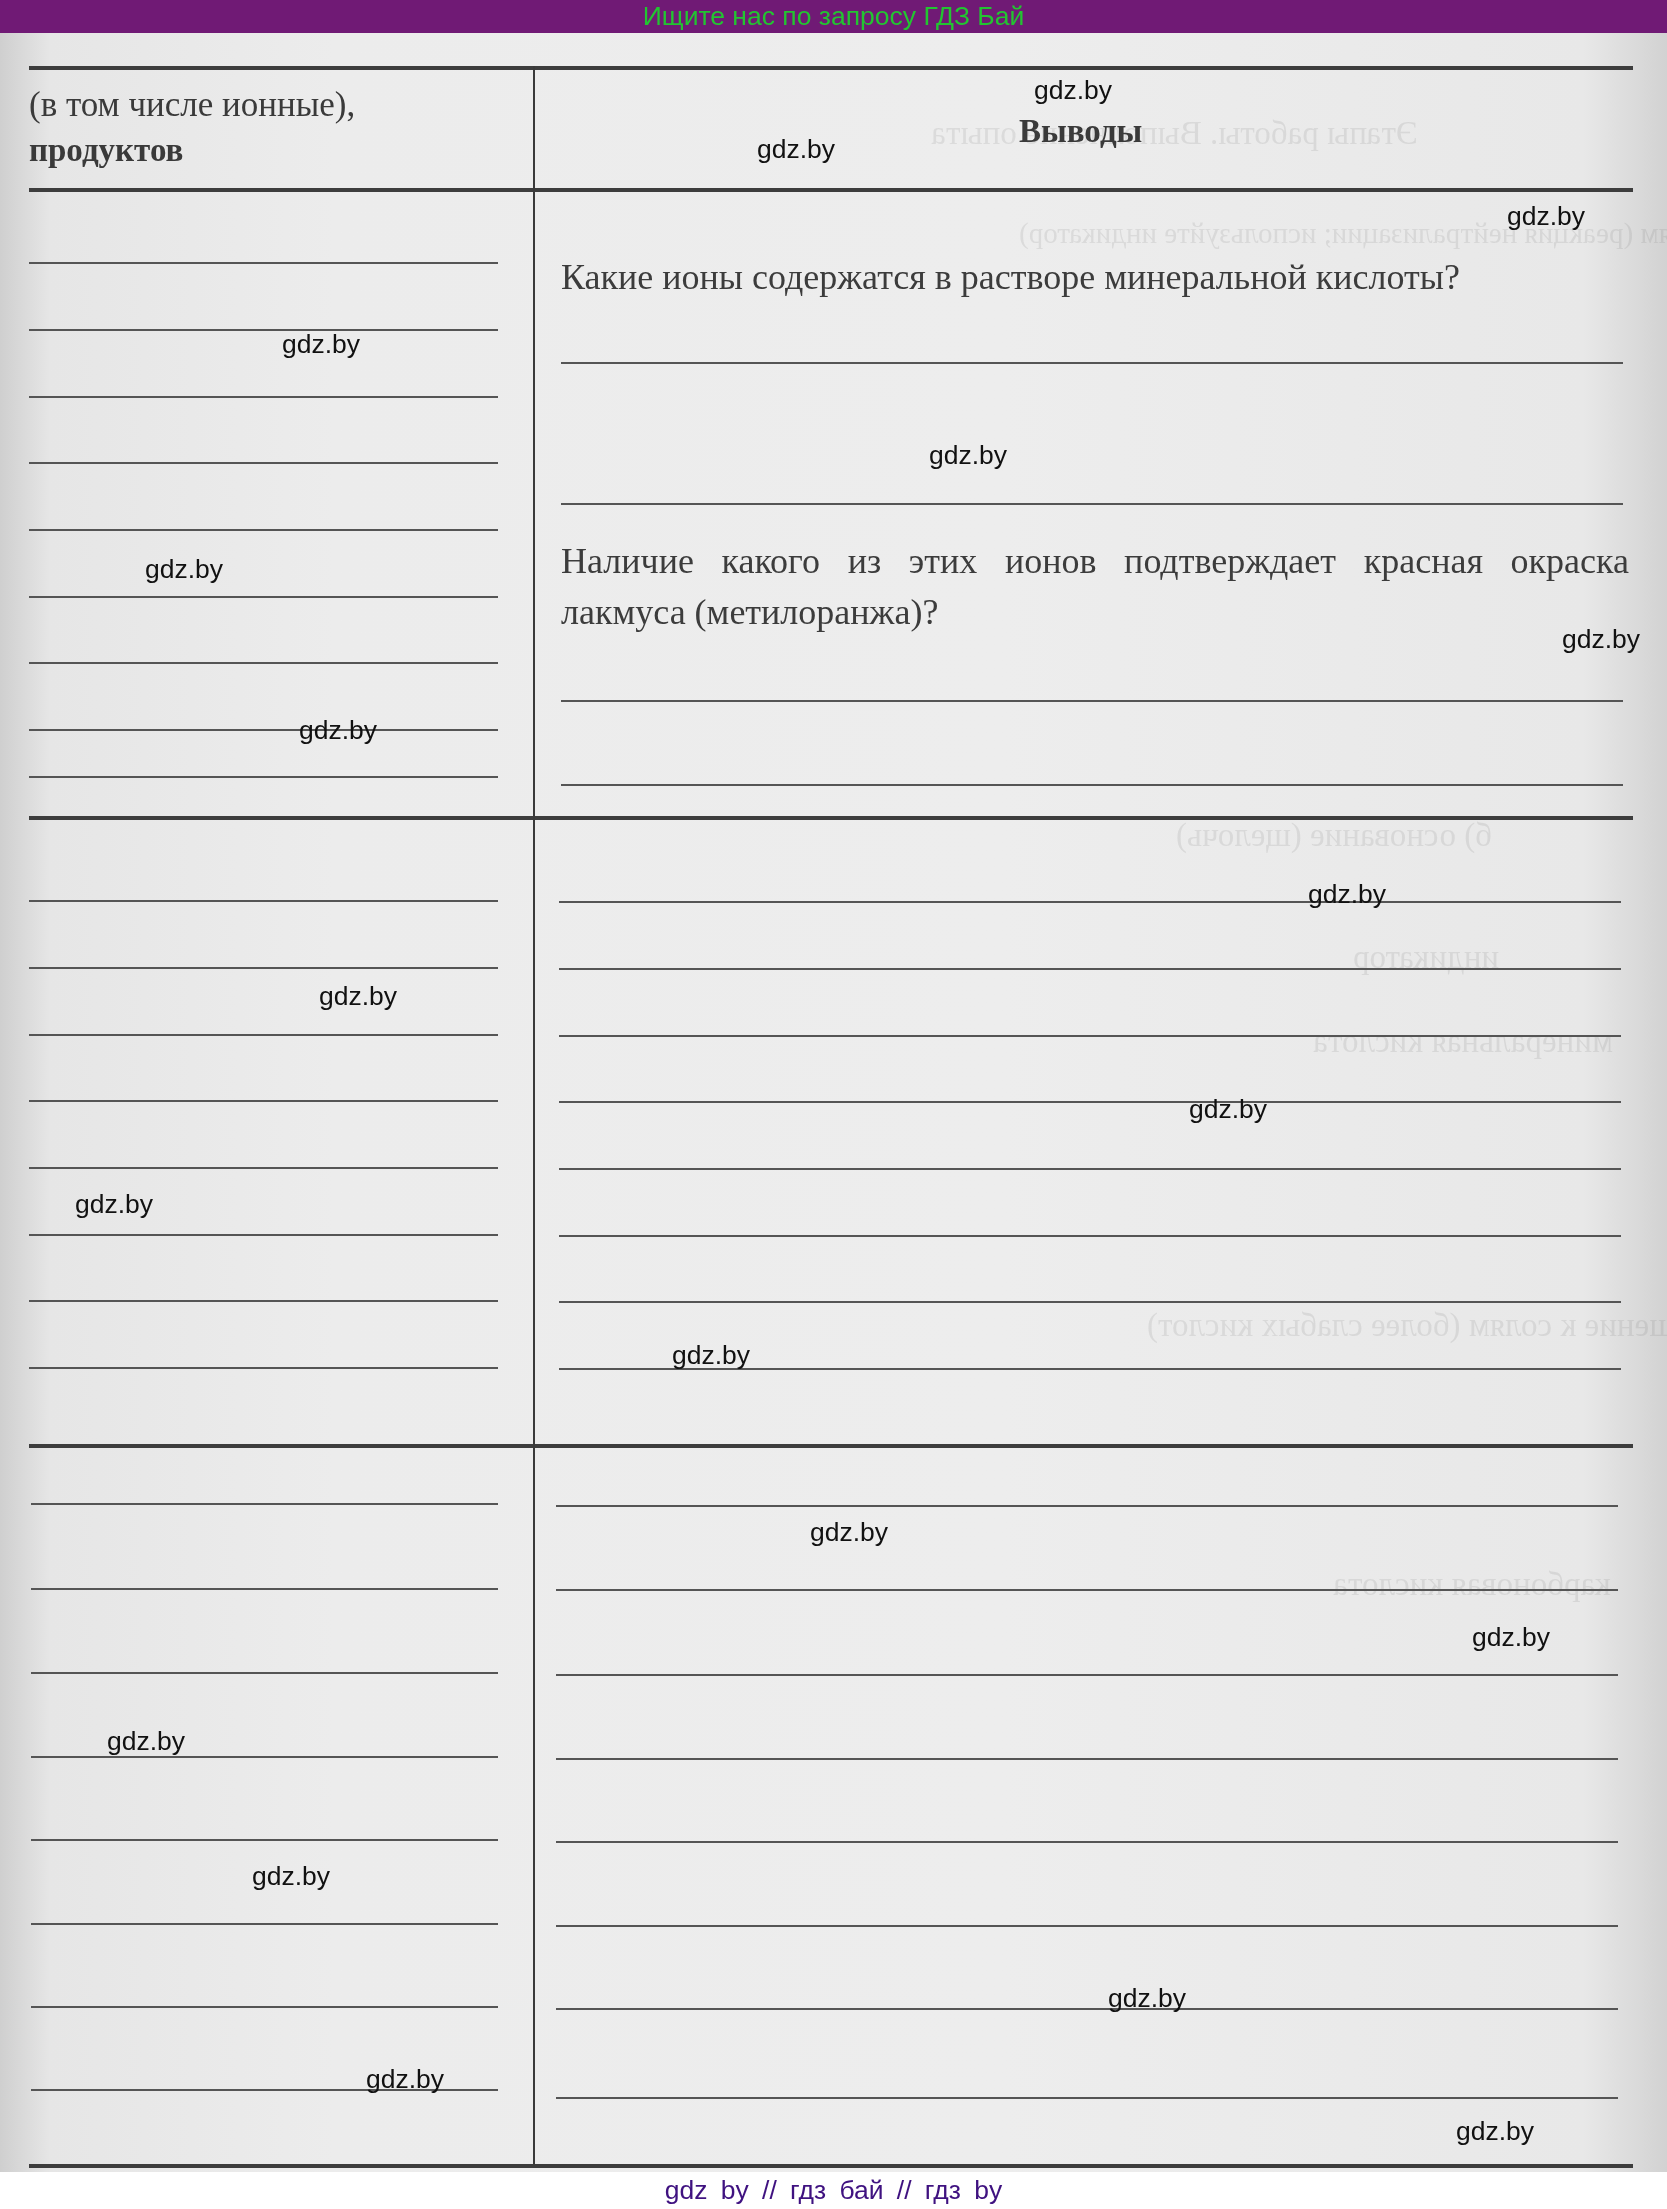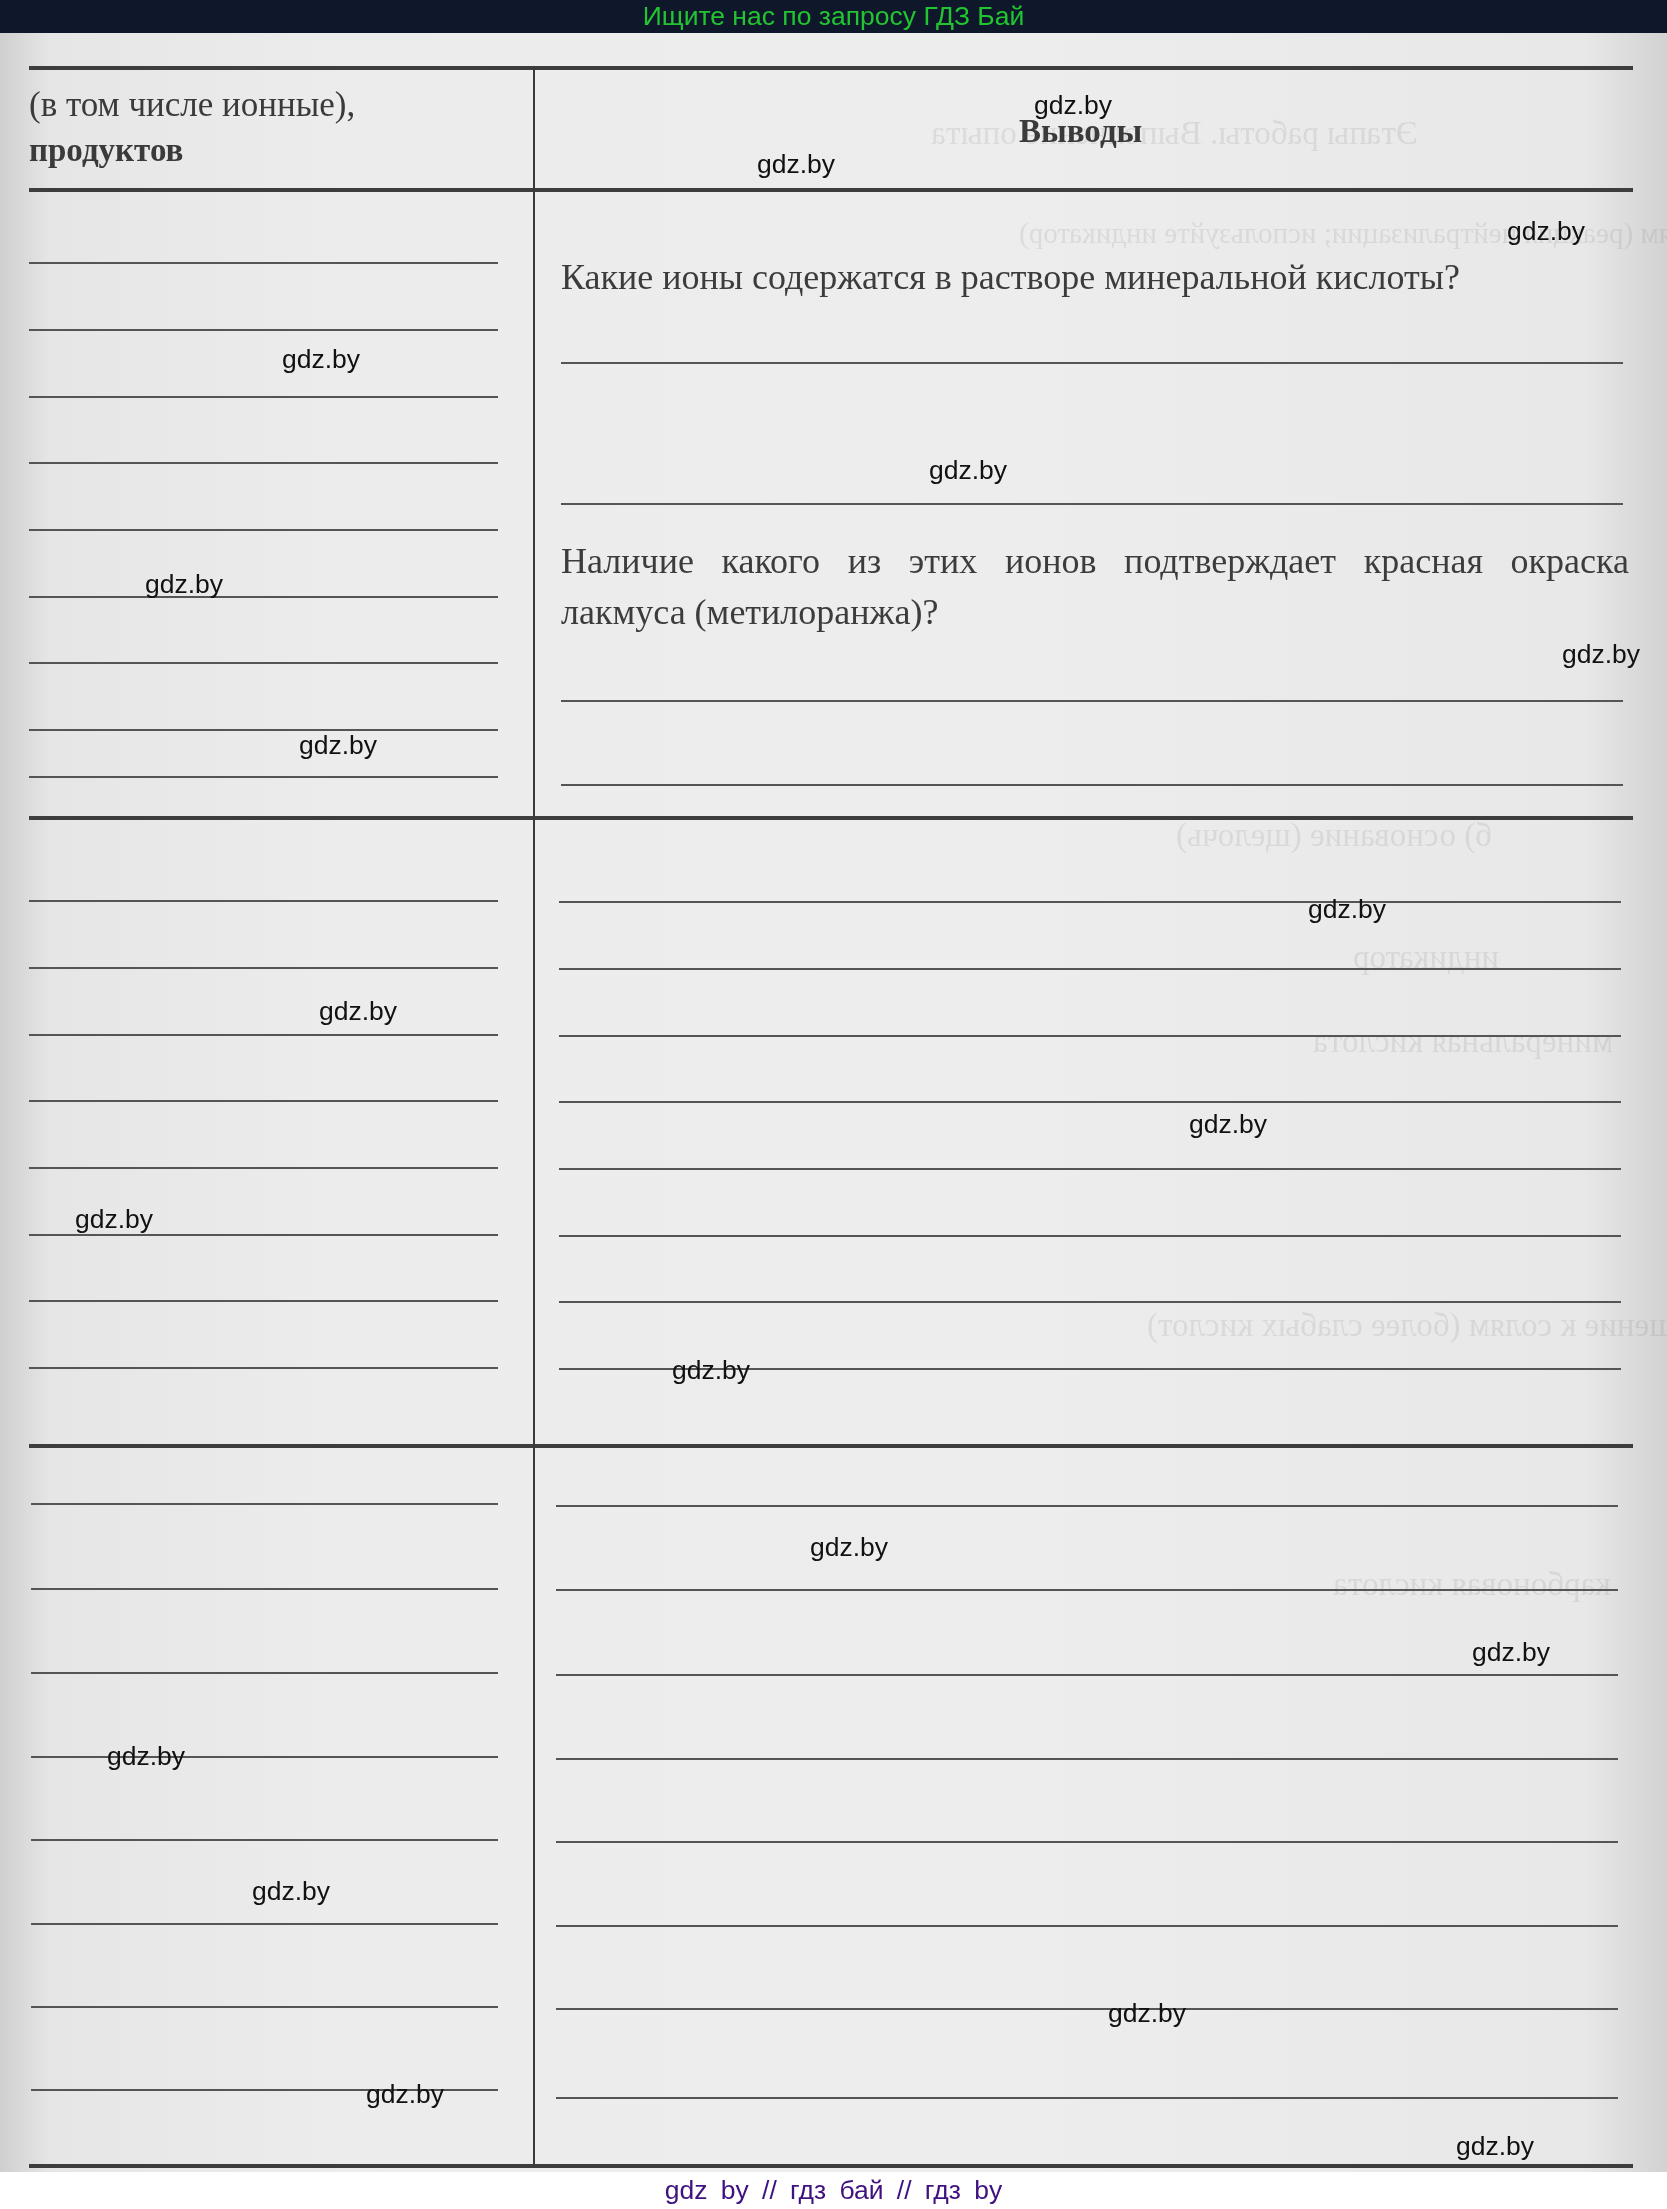--- a/index.html
+++ b/index.html
@@ -3,42 +3,42 @@
 <meta charset="utf-8">
 <style>
   html, body { margin: 0; padding: 0; }
   body {
     width: 1667px; height: 2209px; position: relative; overflow: hidden;
     background: #ffffff;
     font-family: "Liberation Serif", "DejaVu Serif", serif;
   }
   .banner-top {
     position: absolute; left: 0; top: 0; width: 1667px; height: 33px;
-    background: #0f172a; text-align: center;
+    background: #701a75; text-align: center;
     font-family: "Liberation Sans", "DejaVu Sans", sans-serif;
     font-size: 26.5px; line-height: 33px; color: #22c531;
   }
   .page {
     position: absolute; left: 0; top: 33px; width: 1667px; height: 2139px;
     background: linear-gradient(90deg, #cfcfcf 0%, #e6e6e6 3%, #ececec 20%, #ededed 60%, #e8e8e8 95%, #d2d2d2 100%);
   }
   .rule { position: absolute; background: #4a4a4a; }
   .rule.thick { height: 3.9px; background: #3d3d3d; }
   .rule.thin { height: 2px; background: #555; }
   .vrule { position: absolute; width: 2px; background: #3a3a3a; }
   .cell-text {
     position: absolute; color: #3a3a3a;
   }
   .head-left-1 { left: 29px; top: 52px; font-size: 35px; }
   .head-left-2 { left: 29px; top: 99px; font-size: 33px; font-weight: bold; }
   .head-right { left: 1019px; top: 80px; font-size: 33px; font-weight: bold; }
   .q { left: 561px; font-size: 36px; line-height: 51px; color: #3c3c3c; text-align: justify; width: 1068px; margin-top: 17px; }
   .wm {
     position: absolute; font-family: "Liberation Sans", "DejaVu Sans", sans-serif;
-    font-size: 26.5px; color: #111; line-height: 29px; margin-top: 15px;
+    font-size: 26.5px; color: #111; line-height: 29px;
   }
   .banner-bottom {
     position: absolute; left: 0; top: 2172px; width: 1667px; height: 37px;
     background: #ffffff; text-align: center;
     font-family: "Liberation Sans", "DejaVu Sans", sans-serif;
     font-size: 26.5px; line-height: 37px; color: #3f1280;
     word-spacing: 5.9px;
   }
   .ghost {
     position: absolute; color: rgba(90,90,90,0.12); font-size: 33px;

